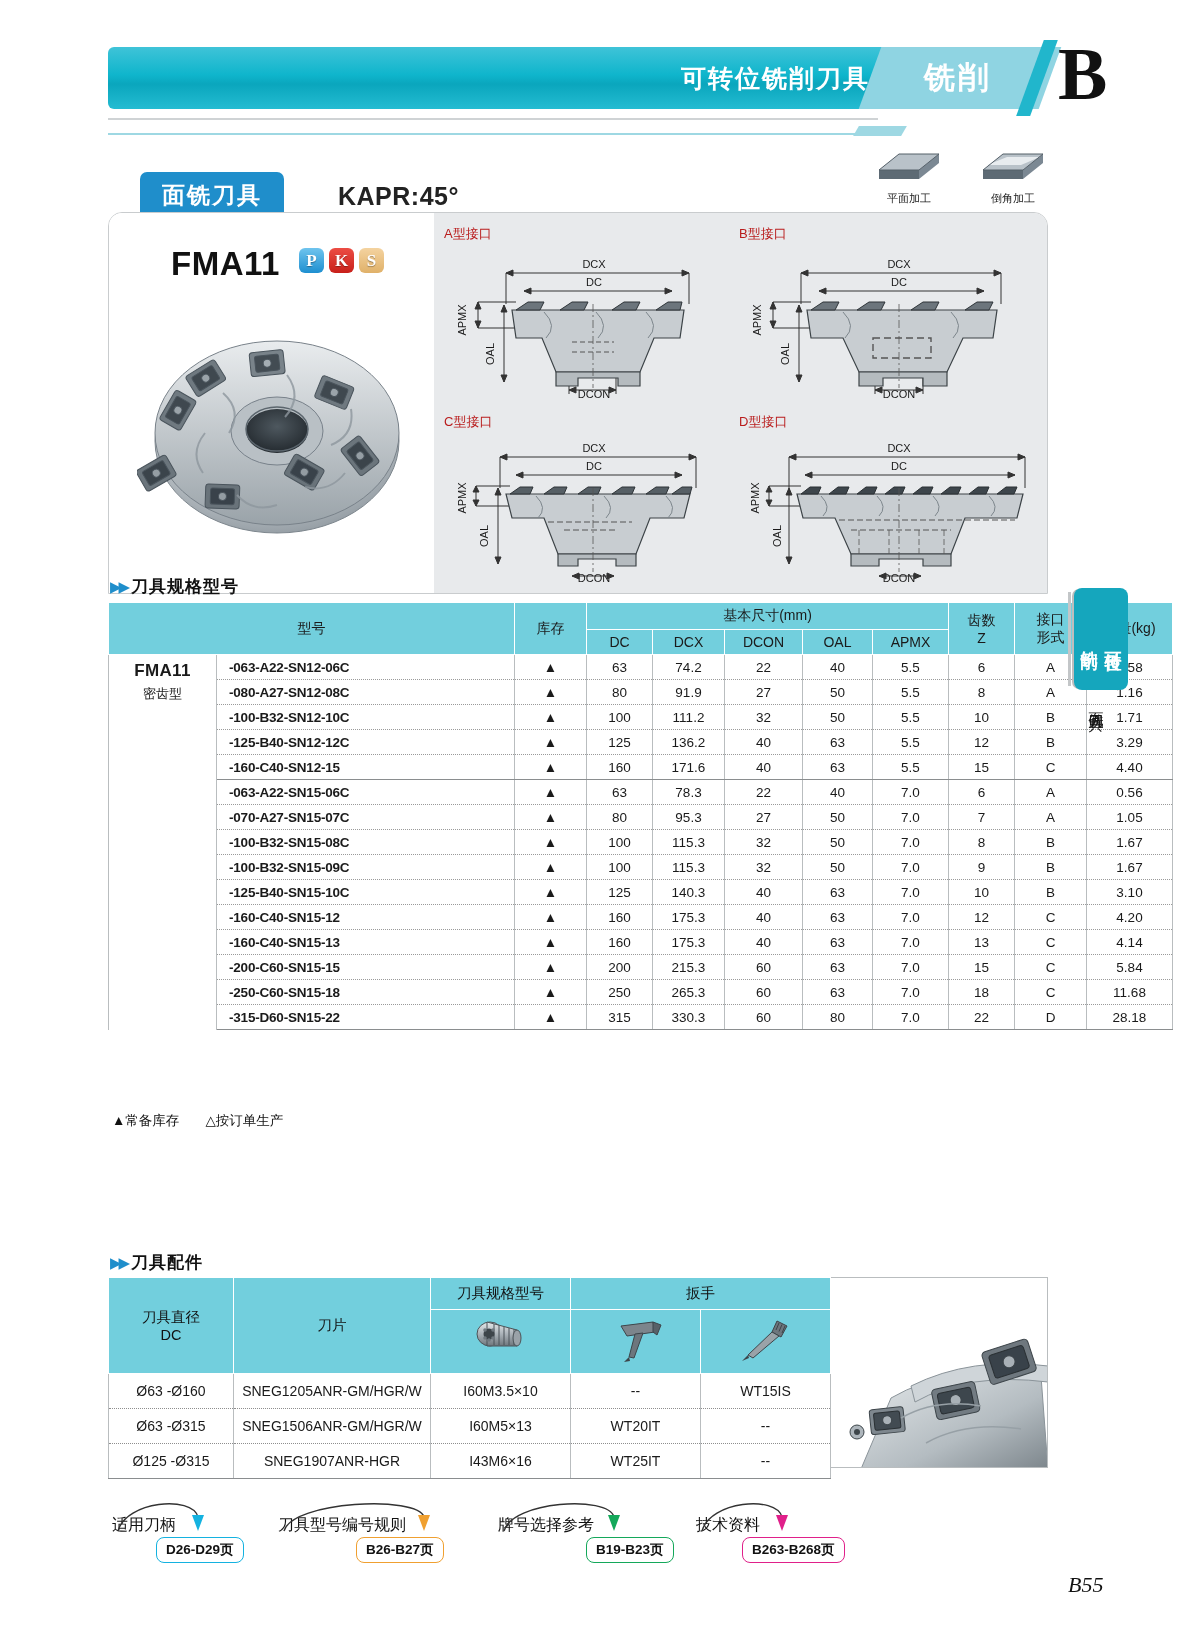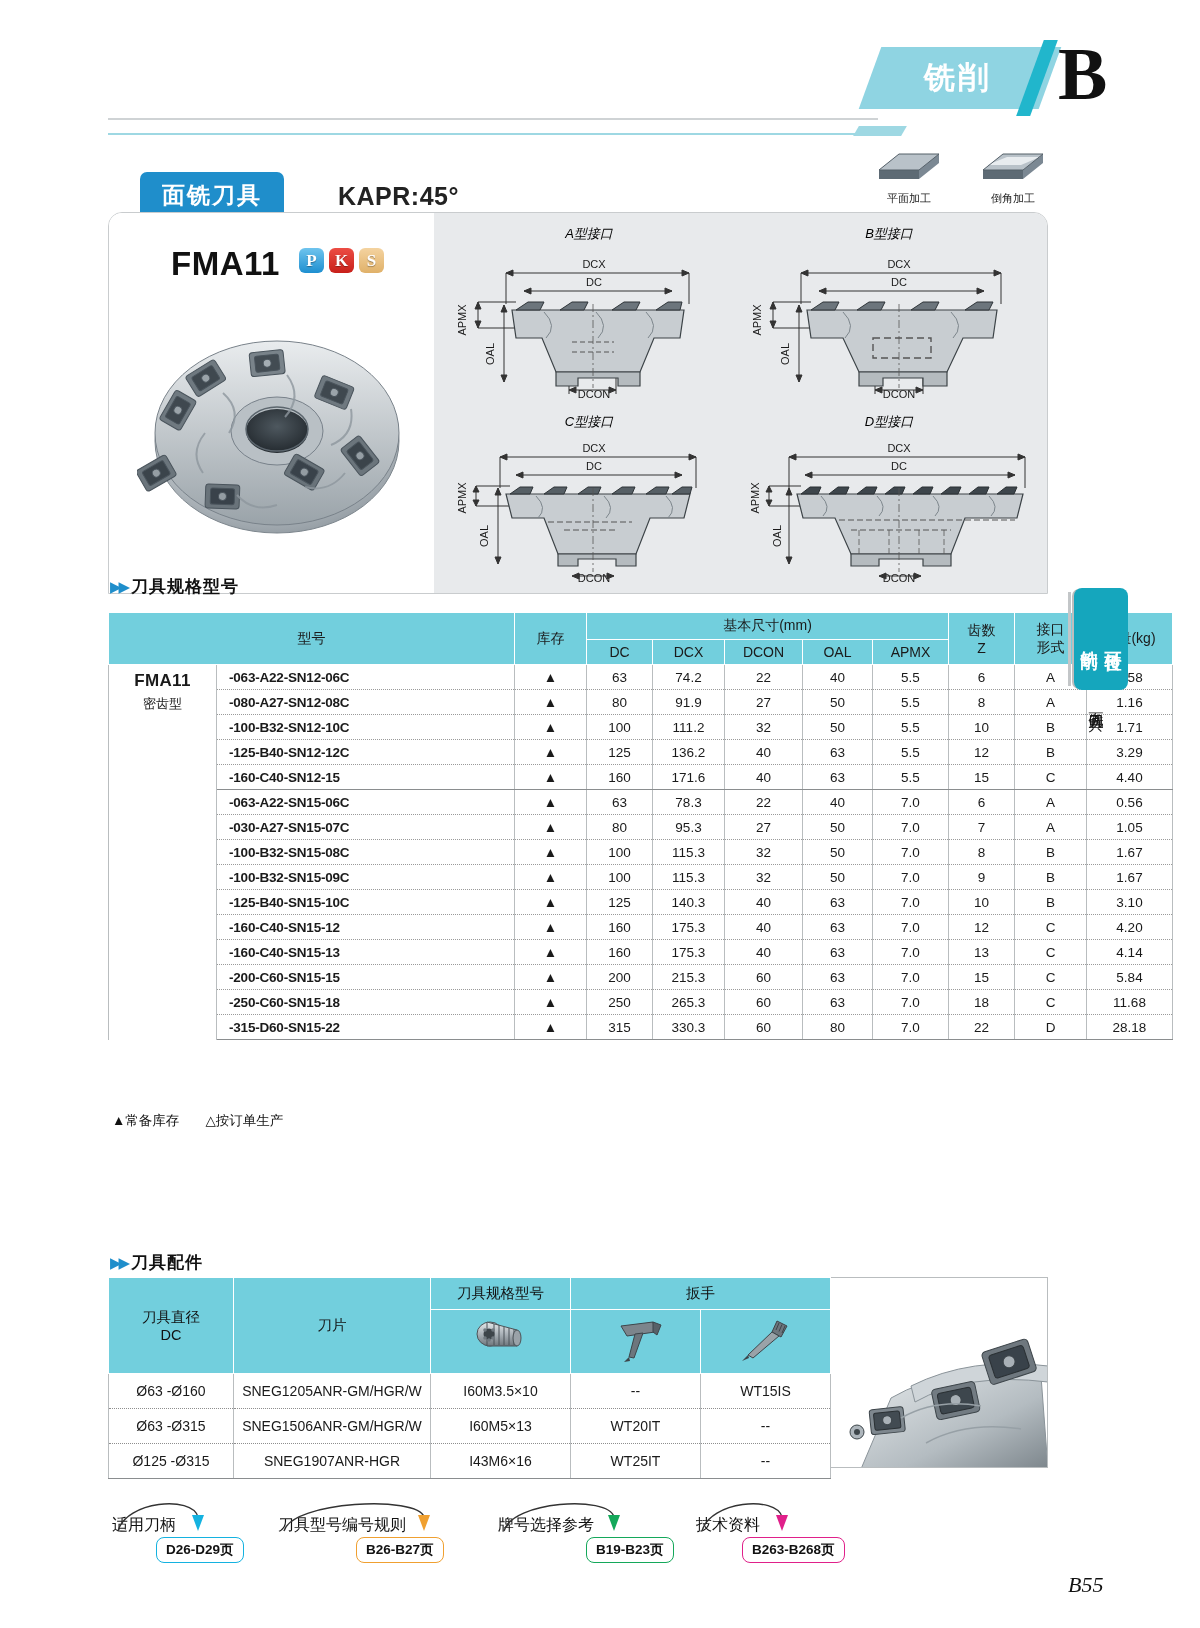--- a/index.html
+++ b/index.html
@@ -126,21 +126,21 @@
   .pks.k { background: linear-gradient(180deg,#ec4d44,#c8201a); }
   .pks.s { background: linear-gradient(180deg,#f4d3a0,#e0b169); }
 
   
   #cutter-photo { position: absolute; left: 28px; top: 100px; width: 275px; height: 245px; }
 
   
   .diagram { position: absolute; }
   .dg-title {
     position: absolute; top: 0; left: 0; width: 100%;
-    text-align: center; font-size: 13px; color: #000000; font-style: italic;
+    font-size: 13px; color: #b91c1c;
   }
   .dg-svg { position: absolute; top: 17px; left: 0; }
 
   
   .sec-heading {
     position: absolute;
     font-size: 17px; font-weight: bold; color: #111;
     letter-spacing: 1px;
   }
   .sec-heading .arrows {
@@ -148,21 +148,20 @@
   }
   #heading-spec { left: 110px; top: 575px; }
   #heading-acc  { left: 110px; top: 1251px; }
 
   
   #spec-table {
     position: absolute; left: 108px; top: 602px;
     width: 1065px;
     border-collapse: collapse;
     font-size: 13.5px;
-    margin-top: 10px;
   }
   #spec-table th {
     background: #72cfdd;
     border: 1px solid #ffffff;
     color: #1a1a1a;
     font-weight: normal;
     font-size: 14px;
     padding: 4px 2px;
   }
   #spec-table th.hsub { border-top: 1px solid #ffffff; }
@@ -262,20 +261,23 @@
   }
   #side-tab-line {
     position: absolute; left: 1068px; top: 592px;
     width: 3px; height: 94px; background: #c3c6c8;
   }
 </style>
 </head>
 <body>
 
 <div id="header-banner">
+  <div class="hdr-bar">
+    <div class="hdr-bar-title">可转位铣削刀具</div>
+  </div>
   <div class="hdr-slant"></div>
   <div class="hdr-slant-label">铣削</div>
   <div class="hdr-slash"></div>
   <div class="hdr-letter">B</div>
   <div class="hdr-underline-1"></div>
   <div class="hdr-underline-2"></div>
   <div class="hdr-underline-slant"></div>
 </div>
 
 <div id="title-pill">面铣刀具</div>
@@ -732,21 +734,21 @@
         <td class="">63</td>
         <td class="">78.3</td>
         <td class="">22</td>
         <td class="">40</td>
         <td class="">7.0</td>
         <td class="">6</td>
         <td class="">A</td>
         <td class="">0.56</td>
       </tr>
       <tr>
-        <td class="model">-030-A27-SN15-07C</td>
+        <td class="model">-070-A27-SN15-07C</td>
         <td class="tri">▲</td>
         <td class="">80</td>
         <td class="">95.3</td>
         <td class="">27</td>
         <td class="">50</td>
         <td class="">7.0</td>
         <td class="">7</td>
         <td class="">A</td>
         <td class="">1.05</td>
       </tr>

